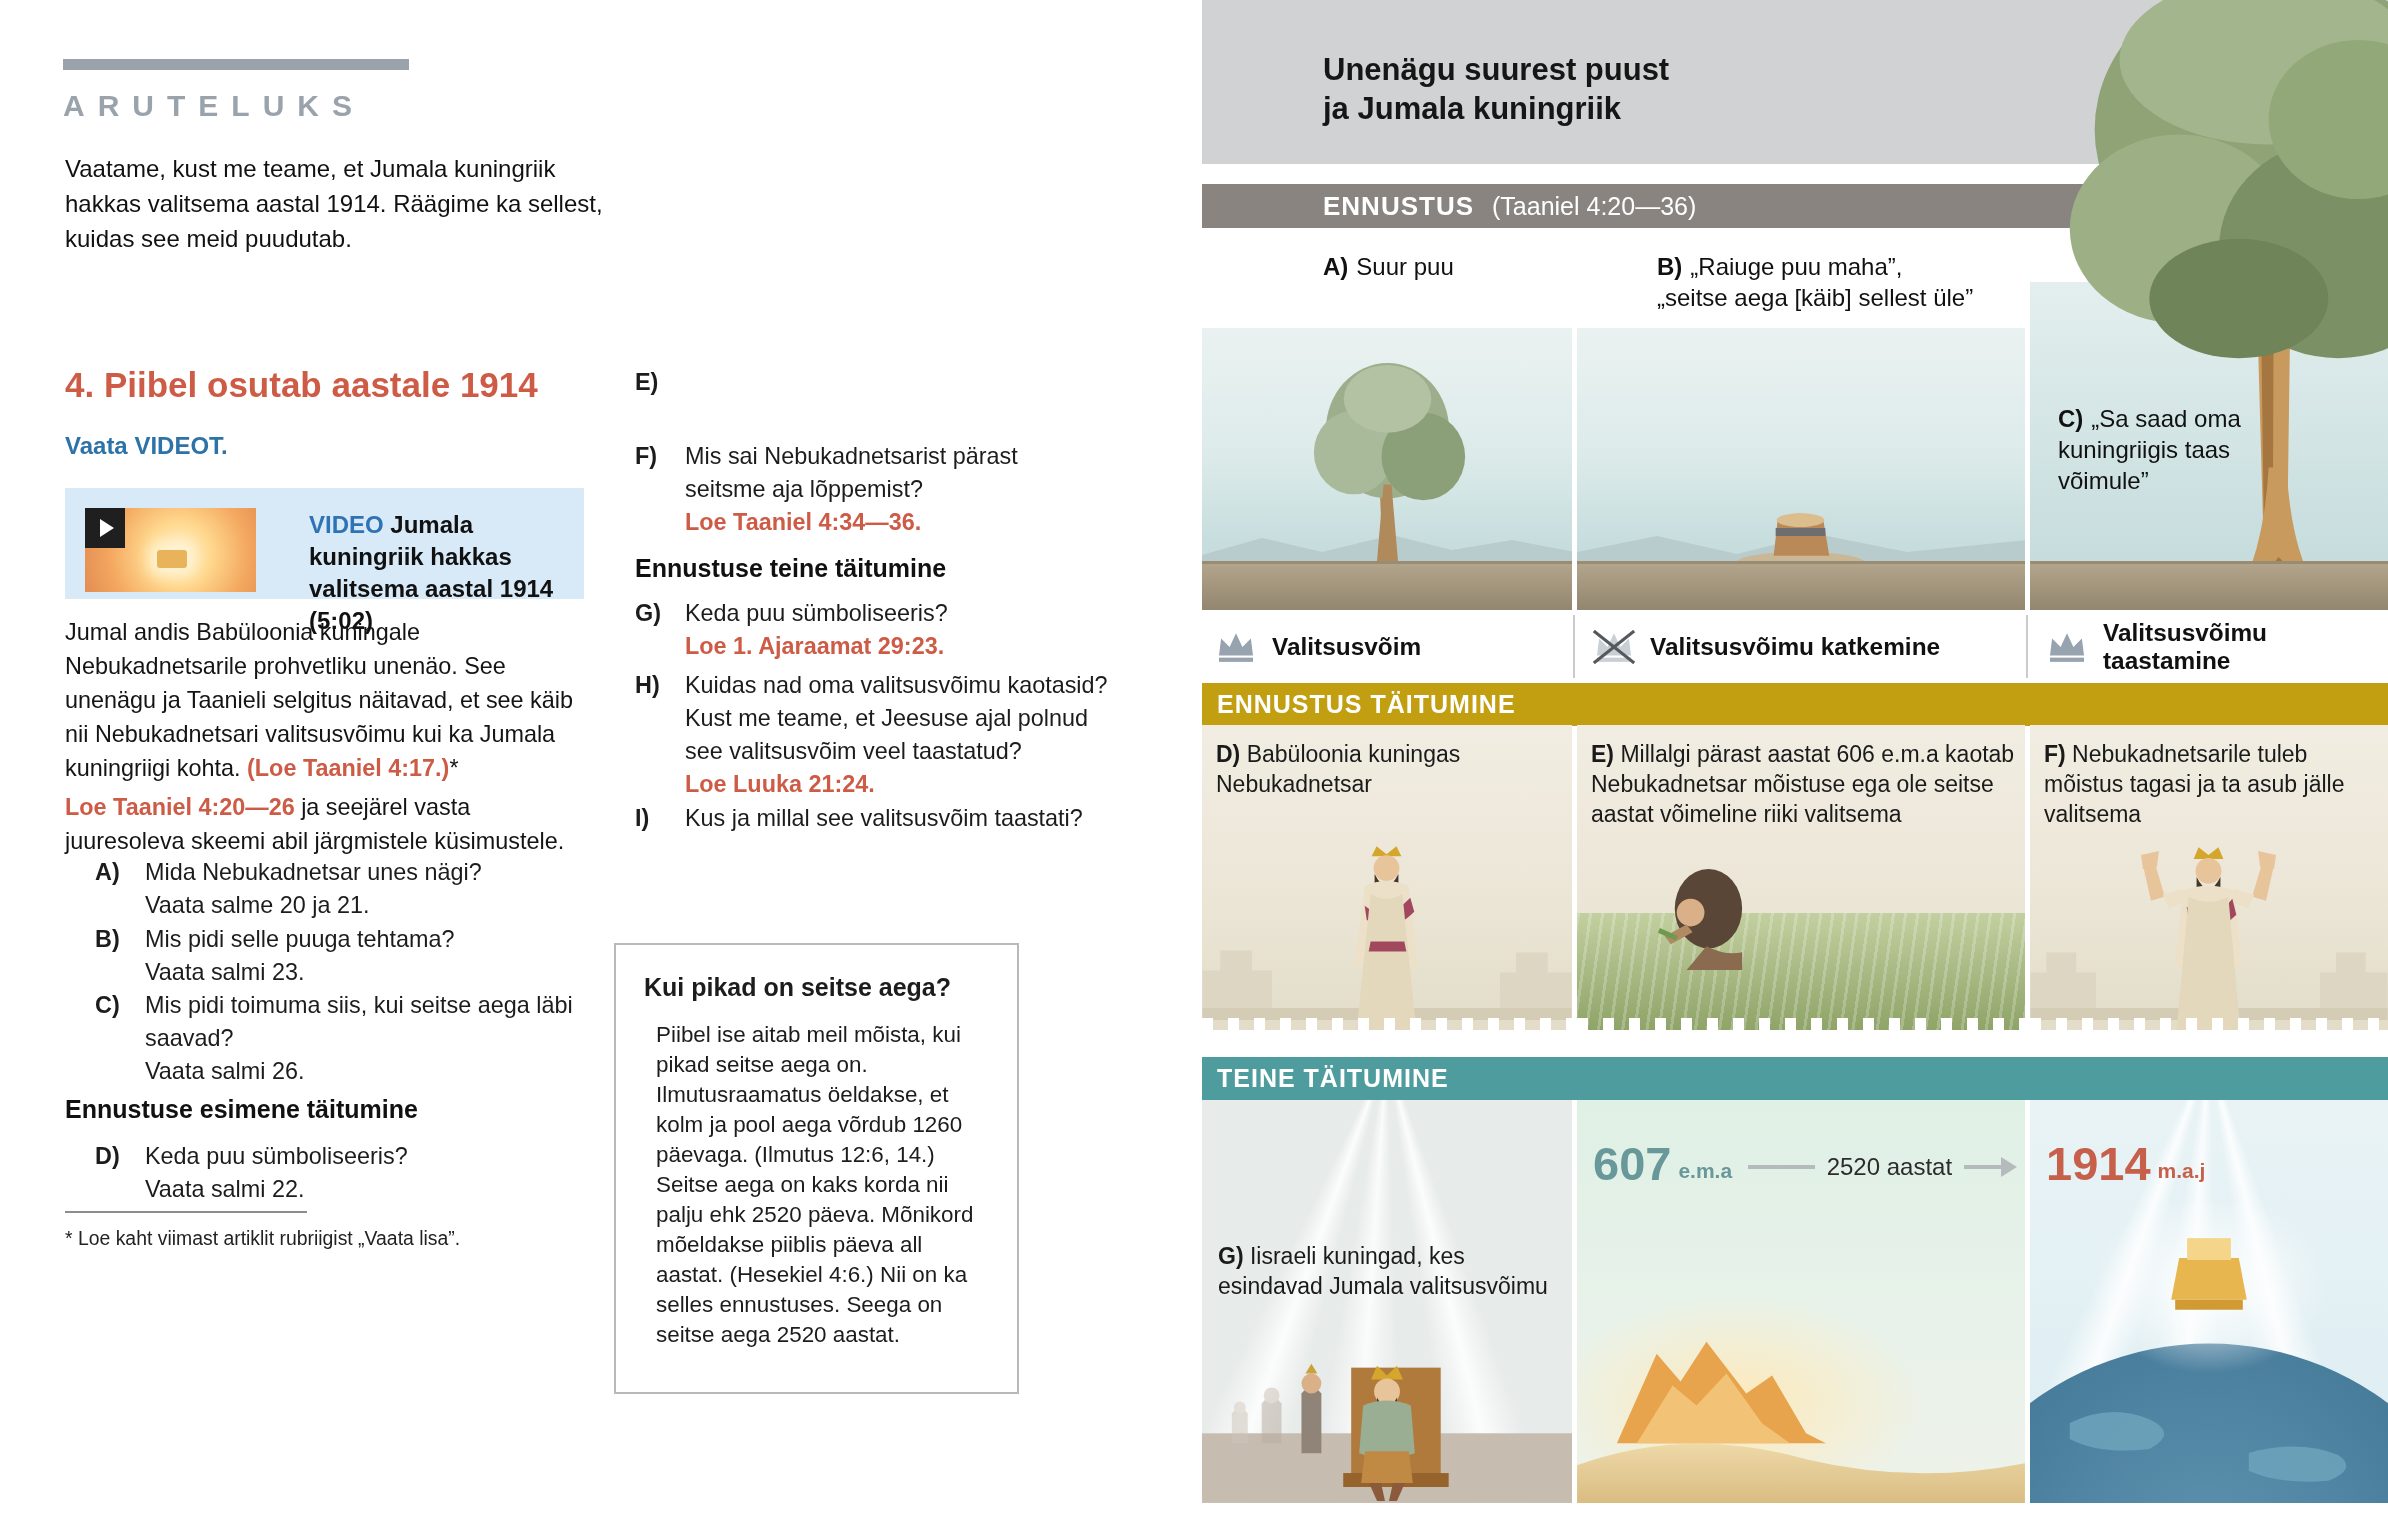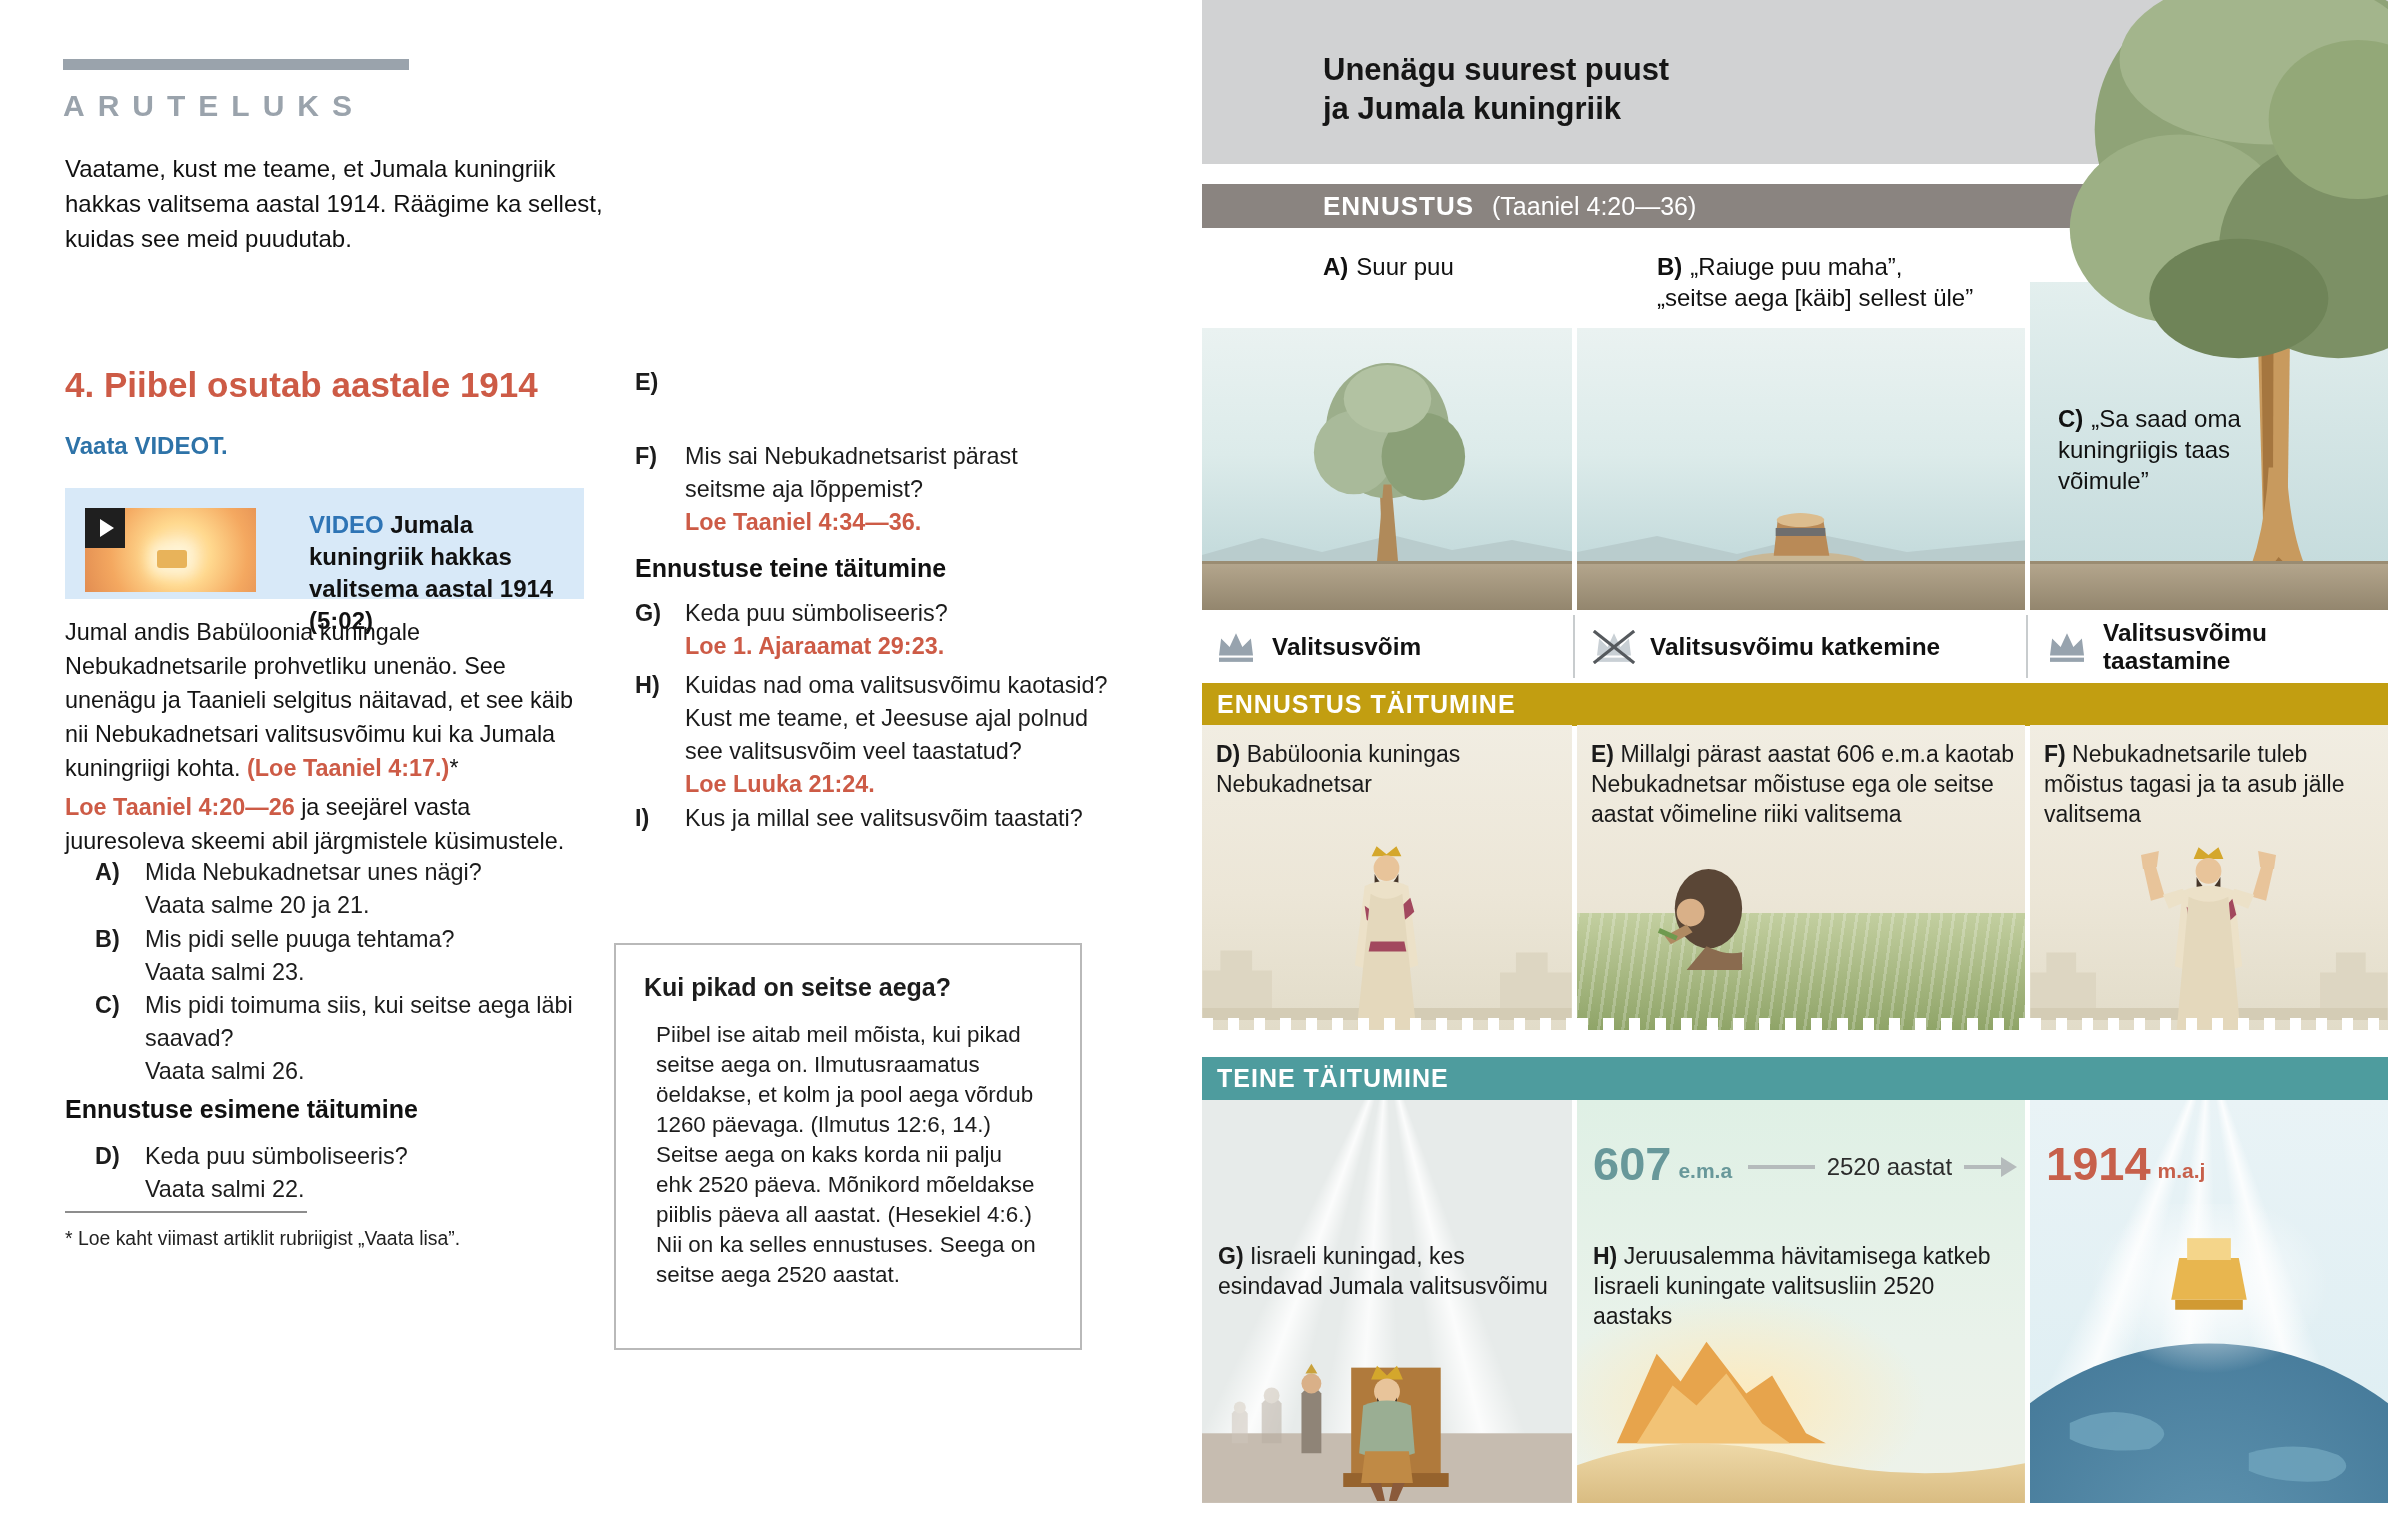--- a/index.html
+++ b/index.html
@@ -30,21 +30,21 @@
   .para{left:65px;width:520px;font-size:23.4px;line-height:34px;color:#141414;}
   .ref-red{color:#cd5b46;font-weight:bold;cursor:pointer;}
   .q-item{display:flex;font-size:23.4px;line-height:33px;}
   .q-letter{flex:0 0 50px;font-weight:bold;}
   .subhead{font-size:25px;font-weight:bold;color:#111;}
   .footnote-rule{left:65px;top:1211px;width:242px;height:2px;background:#8d8d8d;}
   .footnote{left:65px;top:1226px;width:557px;font-size:19.4px;color:#222;}
 
   
   .mid-item{left:635px;width:498px;}
-  .info-box{left:614px;top:943px;width:468px;background:#fff;border:2px solid #b9b9b9;padding:26px 28px 46px 28px;box-sizing:border-box;}
+  .info-box{left:614px;top:943px;width:405px;background:#fff;border:2px solid #b9b9b9;padding:26px 28px 30px 28px;box-sizing:border-box;}
   .info-box h3{margin:0 0 16px 0;font-size:25px;}
   .info-box p{margin:12px;font-size:22.4px;line-height:30px;}
 
   
   .right-page{left:1202px;top:0;width:1186px;height:1535px;}
   .rp-title{left:0;top:0;width:1186px;height:164px;background:#d1d2d3;}
   .rp-title-text{position:absolute;left:121px;top:50px;font-size:31px;font-weight:bold;line-height:39px;color:#161616;}
   .ennustus-band{left:0;top:184px;width:1186px;height:44px;background:#8a8480;color:#fff;
     display:flex;align-items:center;padding-left:121px;box-sizing:border-box;}
   .ennustus-band .lbl{font-weight:bold;font-size:26px;letter-spacing:1px;}
@@ -402,21 +402,20 @@
         <linearGradient id="sand" x1="0" y1="0" x2="0" y2="1">
           <stop offset="0%" stop-color="#eed9a8"></stop>
           <stop offset="100%" stop-color="#d9bc82"></stop>
         </linearGradient>
       </defs>
       <ellipse cx="160" cy="110" rx="190" ry="110" fill="url(#glow)"></ellipse>
       <path d="M40 150 L80 60 L104 88 L130 48 L170 100 L196 82 L230 140 L250 150 Z" fill="#e7a44c"></path>
       <path d="M60 150 L96 92 L120 112 L150 80 L186 130 L214 150 Z" fill="#f2c376"></path>
       <path d="M0 210 L0 172 Q110 132 230 166 Q340 192 450 170 L450 210 Z" fill="url(#sand)"></path>
     </svg>
-    <div class="row3-text"><b>H)</b> <span>Jeruusalemma hävitamisega katkeb Iisraeli kuningate valitsusliin 2520 aastaks</span></div>
   </div>
 
   <div class="abs col3 row3-panel p-i">
     <div class="rays"></div>
     <svg style="position:absolute;left:0;bottom:0;" width="358" height="299" viewBox="0 0 360 300">
       <defs>
         <radialGradient id="earth" cx="0.5" cy="0.35" r="0.8">
           <stop offset="0%" stop-color="#5e93af"></stop>
           <stop offset="100%" stop-color="#2f6386"></stop>
         </radialGradient>

